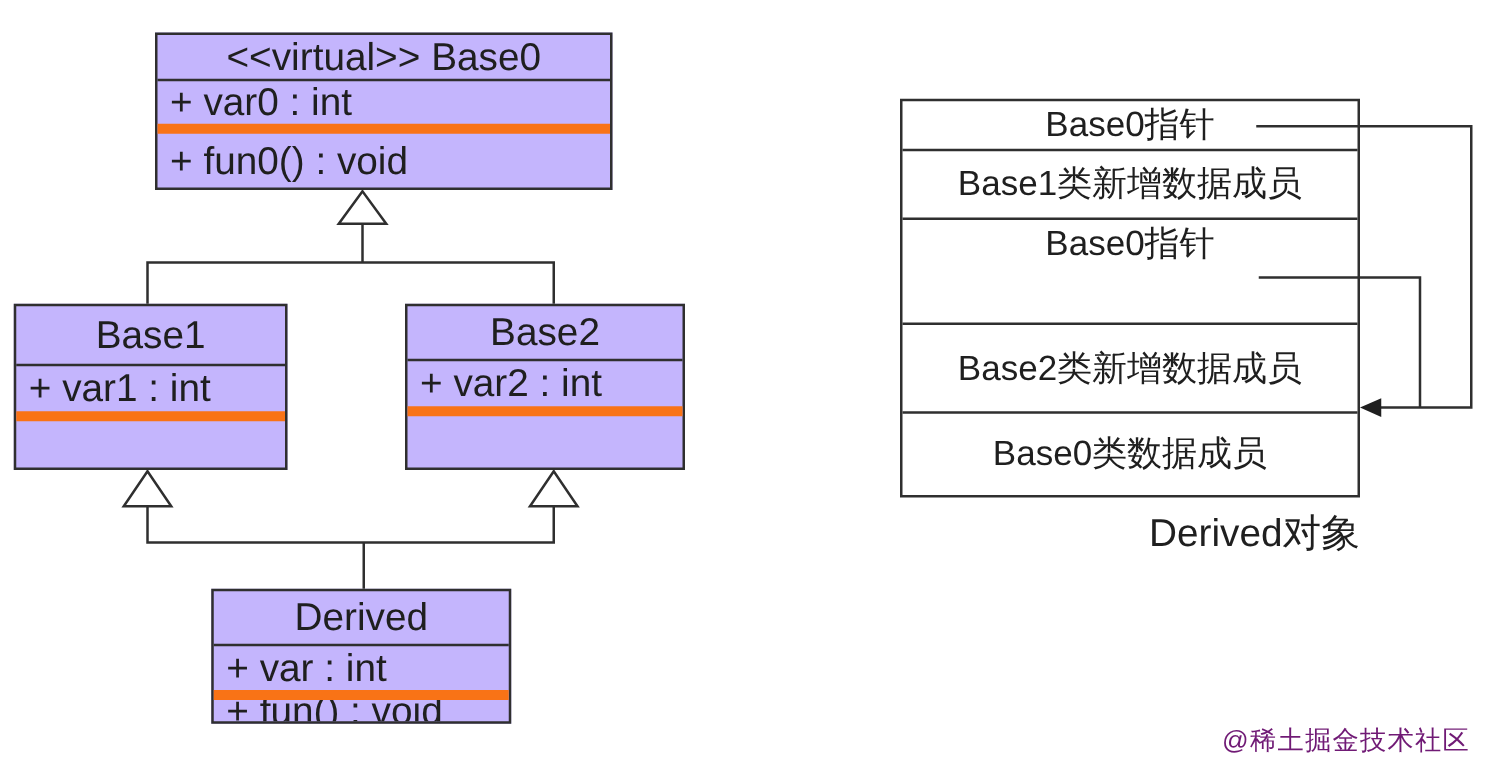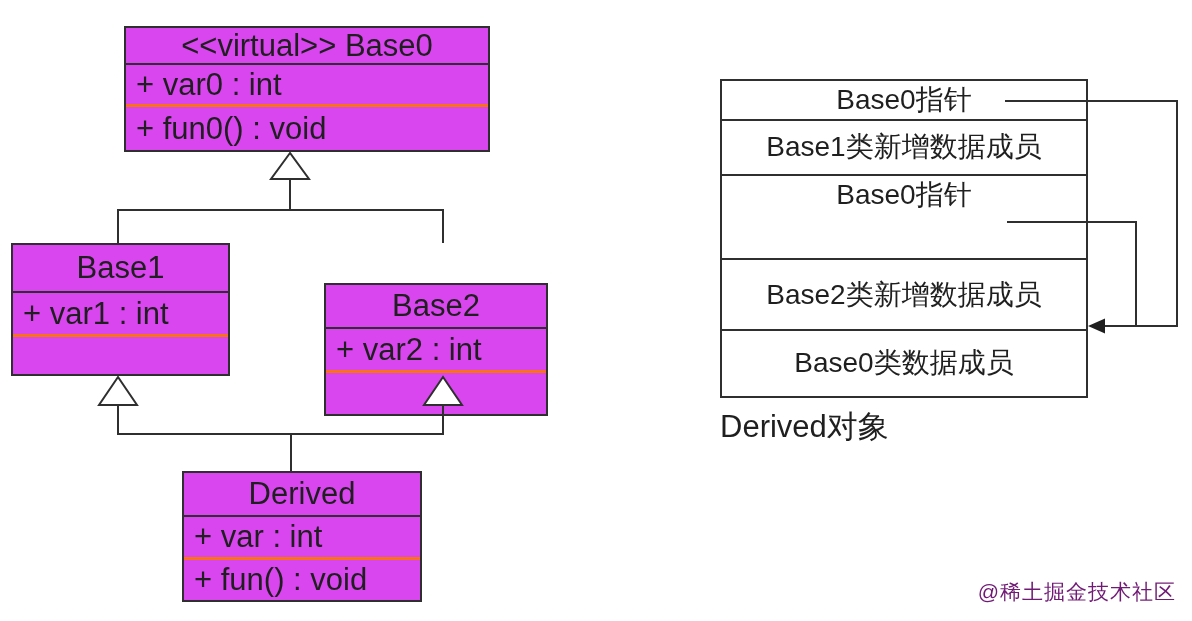--- a/index.html
+++ b/index.html
@@ -13,42 +13,42 @@
     width: 1192px;
     height: 621px;
     background: #ffffff;
     overflow: hidden;
   }
 
   
   .uml-class {
     position: absolute;
     border: 2px solid #2f2f2f;
-    background: #d946ef;
+    background: #c4b5fd;
     display: flex;
     flex-direction: column;
     z-index: 1;
   }
   .uml-compartment {
     display: flex;
     align-items: center;
     overflow: hidden;
     white-space: nowrap;
   }
   .uml-title {
     justify-content: center;
     font-size: 31px;
     border-bottom: 2px solid #2f2f2f;
   }
   .uml-attr {
     justify-content: flex-start;
     padding-left: 10px;
     font-size: 31px;
   }
-  .uml-attr.divided { border-bottom: 3px solid #f97316; }
+  .uml-attr.divided { border-bottom: 8px solid #f97316; }
   .uml-empty { flex: 1; }
 
   
   .mem-table {
     position: absolute;
     left: 720px; top: 79px;
     width: 368px; height: 319px;
     border: 2px solid #2f2f2f;
     background: #ffffff;
     display: flex;
@@ -62,21 +62,21 @@
     justify-content: center;
     font-size: 28px;
     white-space: nowrap;
   }
   .mem-row + .mem-row { border-top: 2px solid #2f2f2f; }
 
   .mem-caption {
     position: absolute;
     left: 720px; top: 406px;
     width: 368px;
-    text-align: left;
+    text-align: right;
     font-size: 31px;
     z-index: 1;
   }
 
   .watermark {
     position: absolute;
     right: 16px; top: 578px;
     font-size: 21px;
     color: #701a75;
     letter-spacing: 1px;
@@ -101,27 +101,27 @@
     <div class="uml-compartment uml-attr divided" style="height:42px;">+ var0 : int</div>
     <div class="uml-compartment uml-attr uml-empty">+ fun0() : void</div>
   </div>
 
   <div class="uml-class" style="left:11px; top:243px; width:219px; height:133px;">
     <div class="uml-compartment uml-title" style="height:48px;">Base1</div>
     <div class="uml-compartment uml-attr divided" style="height:44px;">+ var1 : int</div>
     <div class="uml-compartment uml-empty"></div>
   </div>
 
-  <div class="uml-class" style="left:324px; top:243px; width:224px; height:133px;margin-top:40px;">
+  <div class="uml-class" style="left:324px; top:243px; width:224px; height:133px;">
     <div class="uml-compartment uml-title" style="height:44px;">Base2</div>
     <div class="uml-compartment uml-attr divided" style="height:44px;">+ var2 : int</div>
     <div class="uml-compartment uml-empty"></div>
   </div>
 
-  <div class="uml-class" style="left:182px; top:471px; width:240px; height:131px;">
+  <div class="uml-class" style="left:169px; top:471px; width:240px; height:108px;">
     <div class="uml-compartment uml-title" style="height:44px;">Derived</div>
     <div class="uml-compartment uml-attr divided" style="height:43px;">+ var : int</div>
     <div class="uml-compartment uml-attr uml-empty">+ fun() : void</div>
   </div>
 
   <div class="mem-table">
     <div class="mem-row" style="height:40px;">Base0指针</div>
     <div class="mem-row" style="height:61px;">Base1类新增数据成员</div>
     <div class="mem-row" style="height:45px;">Base0指针</div>
     <div class="mem-row" style="height:78px;margin-top:44px;">Base2类新增数据成员</div>

